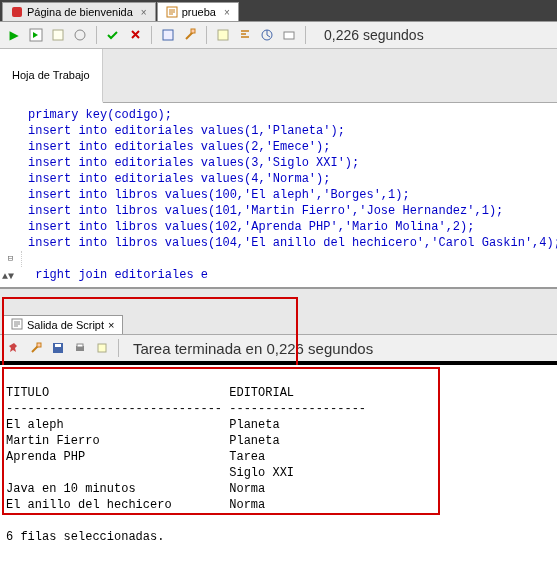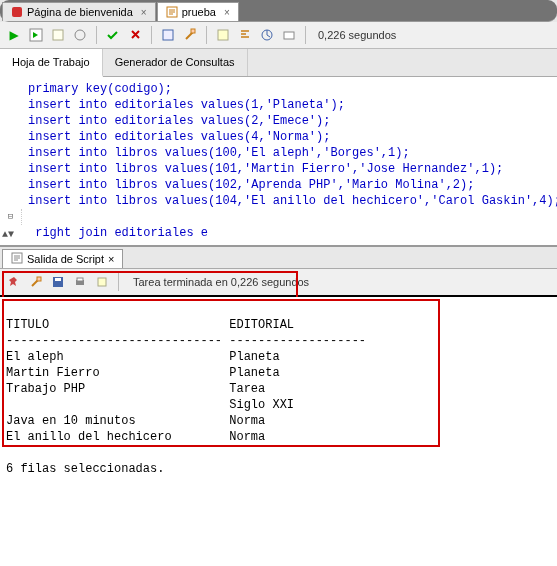--- a/index.html
+++ b/index.html
@@ -9,25 +9,24 @@
     background: #e8e8e8;
     width: 557px;
     height: 566px;
     overflow: hidden;
     display: flex;
     flex-direction: column;
   }
   
   .tabs {
     display: flex;
-    background: #737373;
+    background: #404040;
     border-bottom: 1px solid #999;
     padding-top: 2px;
     padding-left: 2px;
-    border-radius: 9px;
   }
   .tab {
     display: flex;
     align-items: center;
     gap: 4px;
     padding: 3px 8px;
     background: #e8e8e8;
     border: 1px solid #999;
     border-bottom: none;
     margin-right: 1px;
@@ -48,30 +47,30 @@
     background: #f0f0f0;
     border-bottom: 1px solid #bbb;
   }
   .tbtn {
     width: 20px; height: 20px;
     display: flex; align-items: center; justify-content: center;
     border: 1px solid transparent;
     cursor: pointer;
   }
   .tsep { width: 1px; height: 18px; background: #bbb; margin: 0 4px; }
-  .status-time { margin-left: 6px; font-size: 11px; color: #333; }
+  .status-time { margin-left: 12px; font-size: 14px; color: #333; }
   
   .subtabs {
     display: flex;
     background: #e8e8e8;
     border-bottom: 1px solid #aaa;
     font-size: 11px;
   }
   .subtab {
-    padding: 7px 12px;
+    padding: 20px 12px;
     border-right: 1px solid #ccc;
     cursor: pointer;
   }
   .subtab.active {
     background: #fff;
     border-bottom: 2px solid #fff;
     margin-bottom: -1px;
   }
   
   .editor {
@@ -112,37 +111,38 @@
     pointer-events: none;
   }
   .fold { color:#666; font-size:9px; }
   
   .out-tabs {
     display: flex;
     background: #e8e8e8;
     border-bottom: 1px solid #aaa;
     padding-top: 2px;
     padding-left: 2px;
+    margin-top: 24px;
   }
   .out-tab {
     display: flex; align-items: center; gap:4px;
     padding: 2px 8px;
     background: #fff;
     border: 1px solid #999;
     border-bottom: none;
     font-size: 11px;
     cursor: pointer;
   }
   
   .out-toolbar {
     display: flex; align-items: center; gap: 2px;
     padding: 3px 4px;
     background: #f0f0f0;
-    border-bottom: 2px solid #000000;
-    font-size: 11px;
+    border-bottom: 4px solid #000000;
+    font-size: 15px;
   }
   .out-status { margin-left: 8px; color: #333; }
   
   .output {
     background: #fff;
     font-family: "Courier New", monospace;
     font-size: 12px;
     line-height: 16px;
     padding: 4px 6px;
     flex: 1;
@@ -245,39 +245,42 @@
       <svg width="14" height="14">
         <rect x="2" y="4" width="10" height="7" fill="#fff" stroke="#888"></rect>
       </svg>
     </div>
   <div class="tsep"></div>
   <span class="status-time">0,226 segundos</span>
 </div>
 
 <div class="subtabs">
   <div class="subtab active">Hoja de Trabajo</div>
-  <div class="subtab">Generador de Consultas</div>
 </div>
 
 <div class="editor">
   <div class="code-line">
       <div class="gutter"></div>
       <div class="code"><span class="kw">primary key(codigo);</span></div>
     </div>
   <div class="code-line">
       <div class="gutter"></div>
       <div class="code"><span></span></div>
     </div>
   <div class="code-line">
       <div class="gutter"></div>
       <div class="code"><span class="kw">insert into editoriales values(1,'Planeta');</span></div>
     </div>
   <div class="code-line">
       <div class="gutter"></div>
       <div class="code"><span class="kw">insert into editoriales values(2,'Emece');</span></div>
+    </div>
+  <div class="code-line">
+      <div class="gutter"></div>
+      <div class="code"><span class="kw">insert into editoriales values(3,'Siglo XXI');</span></div>
     </div>
   <div class="code-line">
       <div class="gutter"></div>
       <div class="code"><span class="kw">insert into editoriales values(4,'Norma');</span></div>
     </div>
   <div class="code-line">
       <div class="gutter"></div>
       <div class="code"><span></span></div>
     </div>
   <div class="code-line">
@@ -355,20 +358,20 @@
     </div>
   <div class="tsep"></div>
   <span class="out-status">Tarea terminada en 0,226 segundos</span>
 </div>
 
 <div class="output">
 <span>TITULO</span>                         <span>EDITORIAL</span>
 <span>------------------------------</span> <span>-------------------</span>
 <span>El aleph</span>                       <span>Planeta</span>
 <span>Martin Fierro</span>                  <span>Planeta</span>
-<span>Trabajo PHP</span>                    <span>Tarea</span>
+<span>Aprenda PHP</span>                    <span>Tarea</span>
 <span></span>                               <span>Siglo XXI</span>
 <span>Java en 10 minutos</span>             <span>Norma</span>
 <span>El anillo del hechicero</span>        <span>Norma</span>
 
 <span>6 filas seleccionadas.</span>
   <div class="out-box"></div>
 </div>
 
 </body></html>

